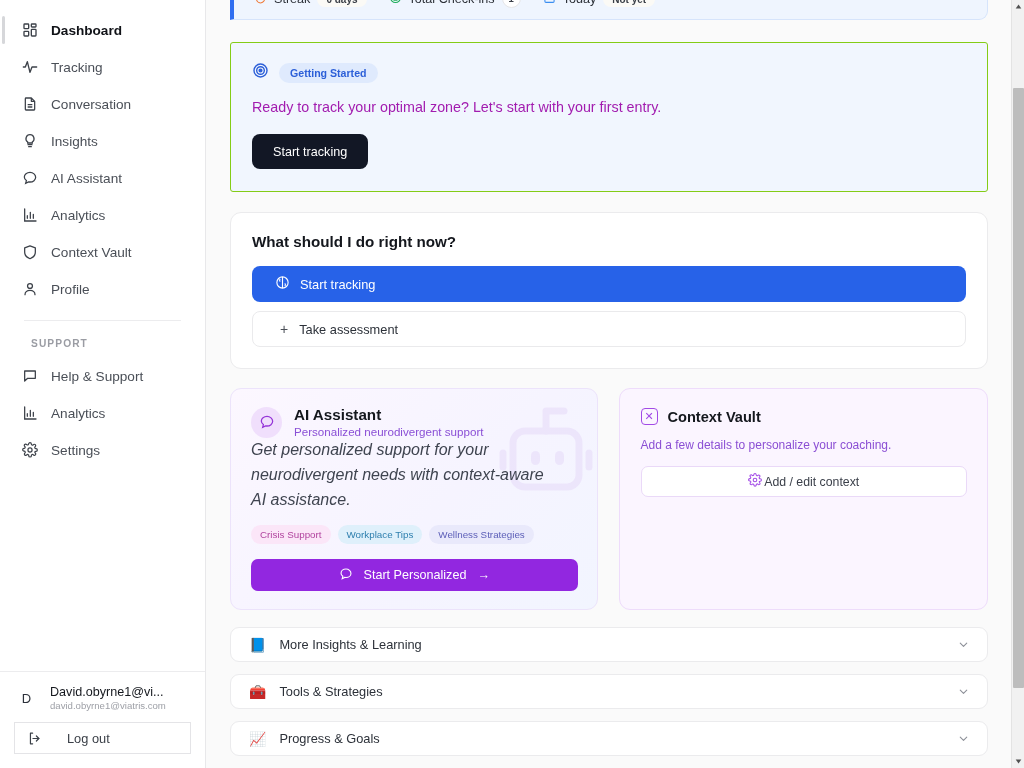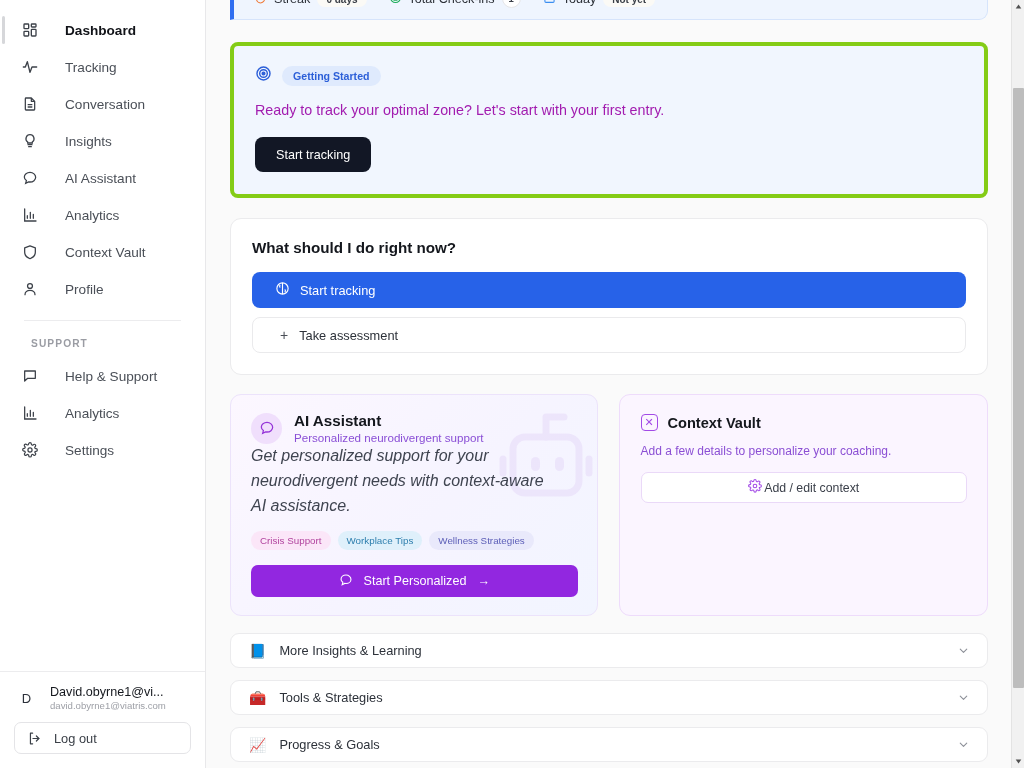--- a/index.html
+++ b/index.html
@@ -33,21 +33,21 @@
     position: relative;
     overflow: hidden;
   }
   .brand-logo svg { display: block; }
   .brand-name {
     font-size: 15.5px; font-weight: bold; color: #141821; letter-spacing: -0.2px;
   }
 
   .nav { padding: 12px 10px 0 10px; }
   .nav-item {
-    display: flex; align-items: center; gap: 27px;
+    display: flex; align-items: center; gap: 13px;
     height: 36px; padding: 0 8px 0 11px;
     border-radius: 7px;
     color: #4a4f57; font-size: 13.6px;
     position: relative;
     cursor: pointer;
     margin-bottom: 1px;
   }
   .nav-item.active { color: #111318; font-weight: bold; }
   .nav-item.active::before {
     content: ""; position: absolute; left: -8px; top: 4px; bottom: 4px;
@@ -78,23 +78,23 @@
     font-size: 12.6px; color: #15181e; font-weight: 500;
     white-space: nowrap; overflow: hidden; text-overflow: ellipsis;
     max-width: 128px;
   }
   .user-email {
     font-size: 9.6px; color: #9ea0a7; margin-top: 1px;
     white-space: nowrap; overflow: hidden; text-overflow: ellipsis;
     max-width: 140px;
   }
   .logout-btn {
-    display: flex; align-items: center; gap: 12px;
+    display: flex; align-items: center; gap: 25px;
     height: 32px; padding: 0 12px;
-    border: 1px solid #e4e4e7; border-radius: 7px;
+    border: 1px solid #e4e4e7; border-radius: 0;
     background: #fff; color: #3b4048; font-size: 12.8px;
     cursor: pointer; width: 100%;
     font-family: inherit;
   }
   .logout-btn svg { display: block; flex: 0 0 15px; }
 
   
   .main {
     flex: 1 1 auto; height: 768px;
     background: #fafafa;
@@ -125,22 +125,22 @@
   .pill-round {
     background: #fff; border: 1px solid #e6e6e8; border-radius: 50%;
     width: 19px; height: 19px; display: flex; align-items: center; justify-content: center;
     font-size: 9.5px; font-weight: bold; color: #3a3f47;
   }
 
   
   .gs-card {
     margin-top: 22px;
     background: #f1f6fe;
-    border: 4px solid #84cc16;
-    border-radius: 8px;
+    border: 1px solid #84cc16;
+    border-radius: 3px;
     padding: 19px 20px 22px 21px;
   }
   .gs-top { display: flex; align-items: center; gap: 10px; }
   .gs-badge {
     background: #dfeafd; color: #2c5fd8;
     border-radius: 11px; padding: 4px 11px;
     font-size: 10.6px; font-weight: bold;
   }
   .gs-text {
     margin-top: 16px; font-size: 14.3px; color: #a21caf;

